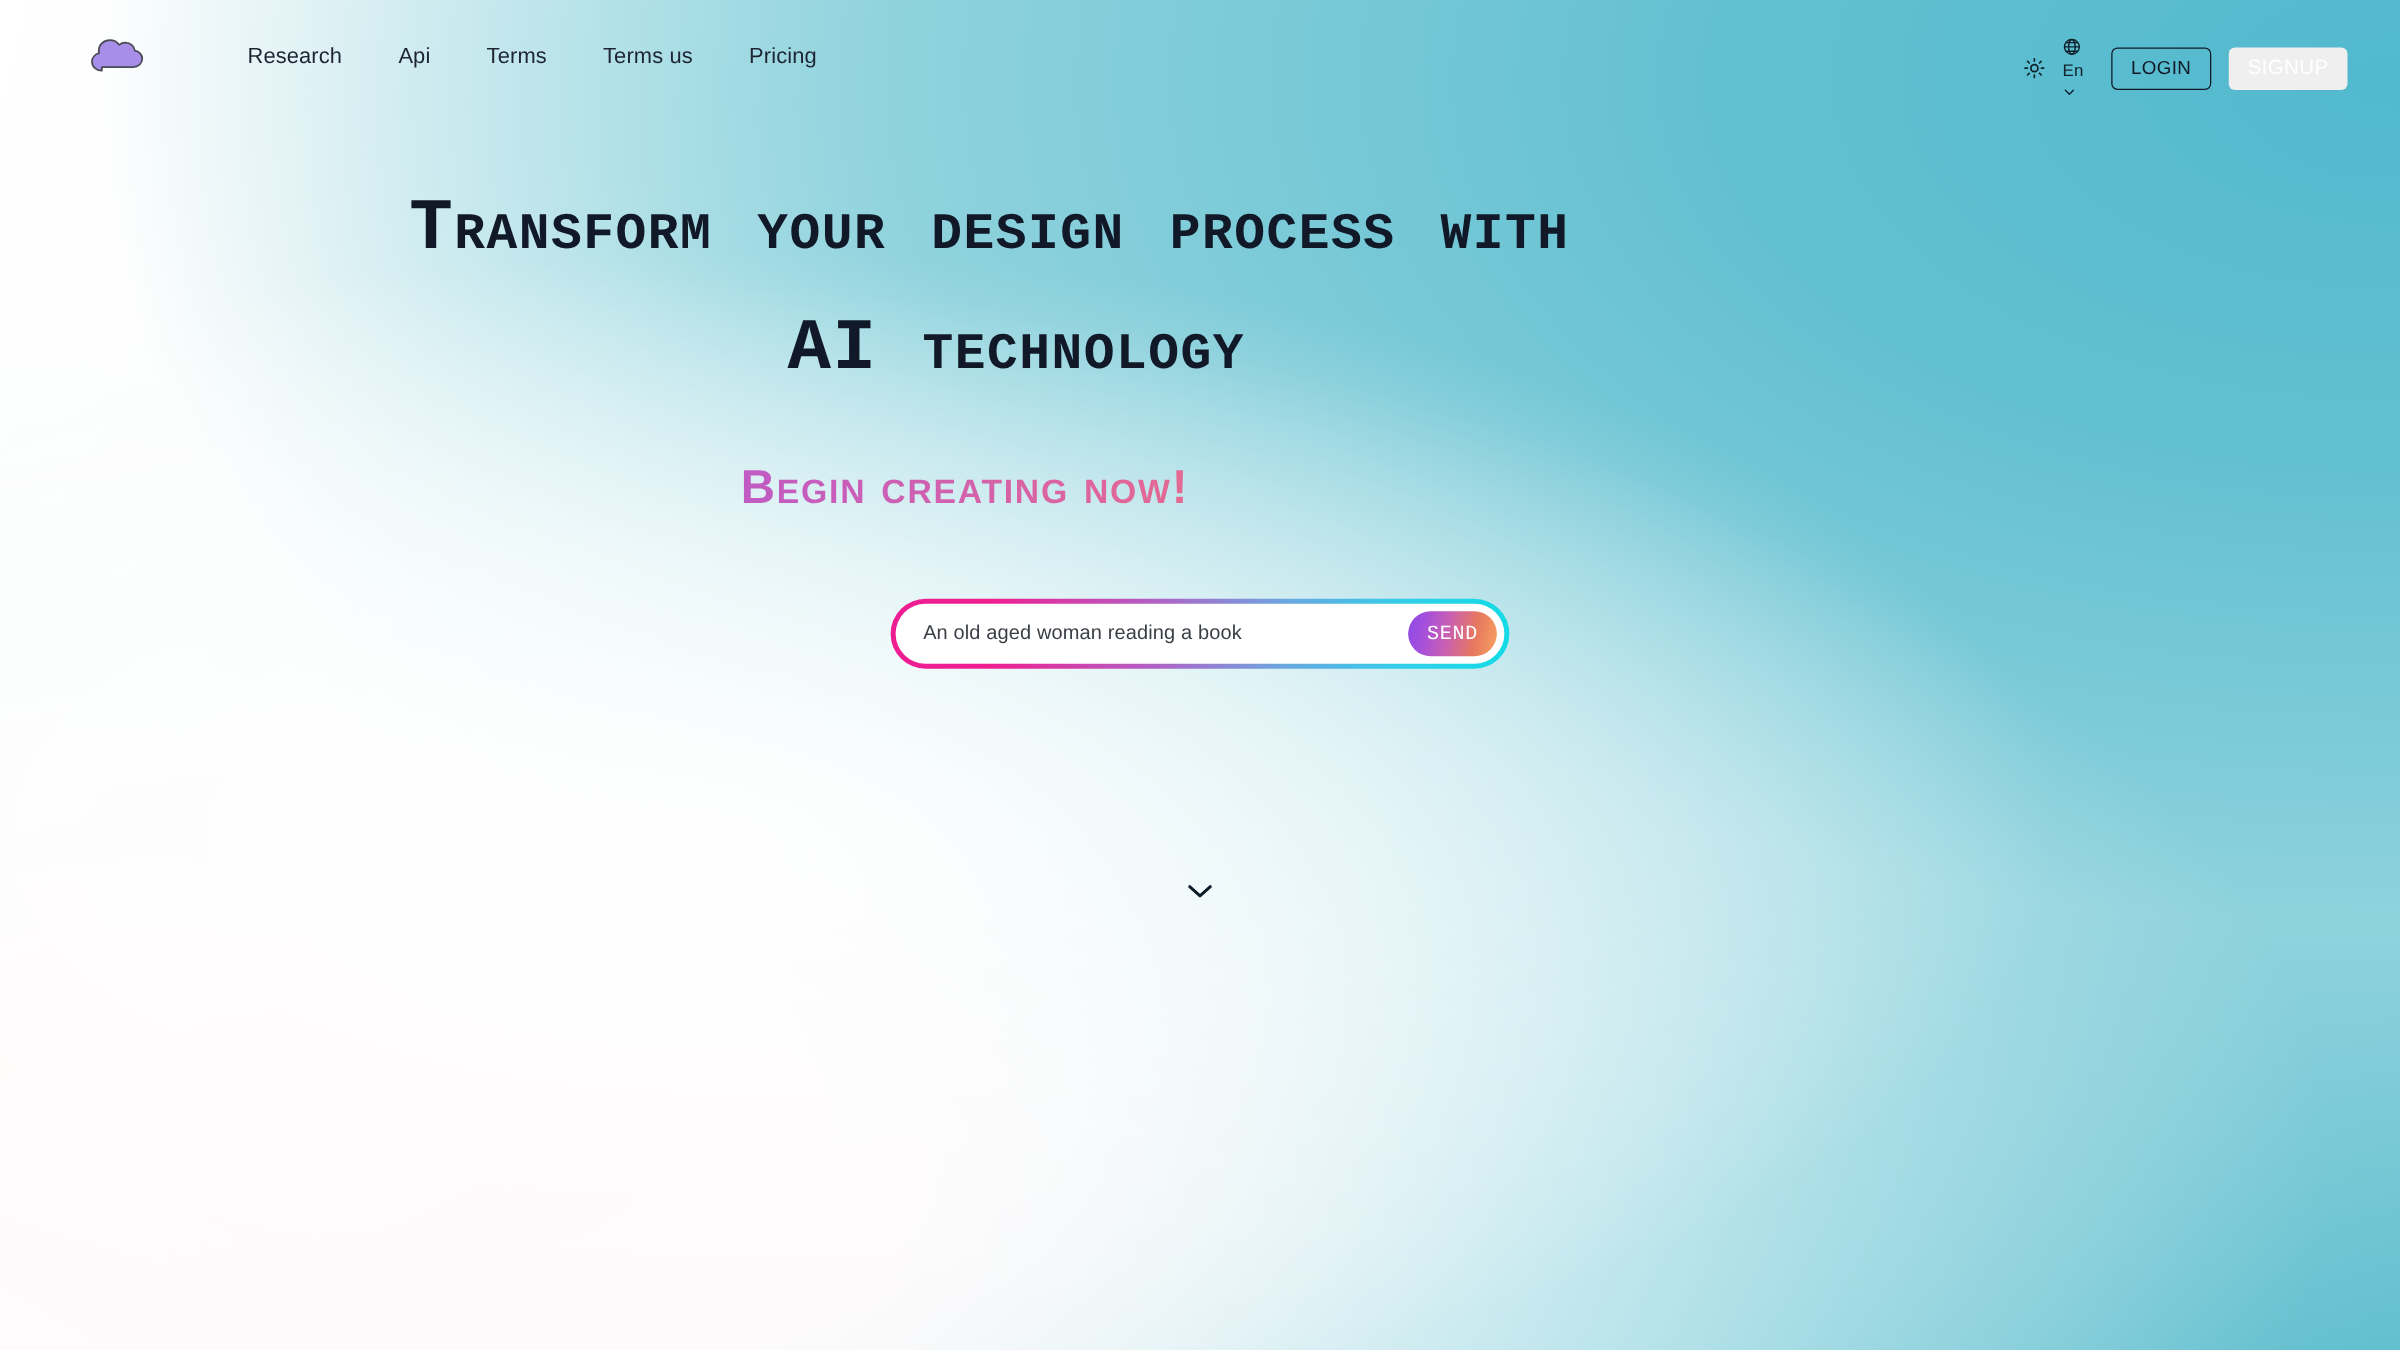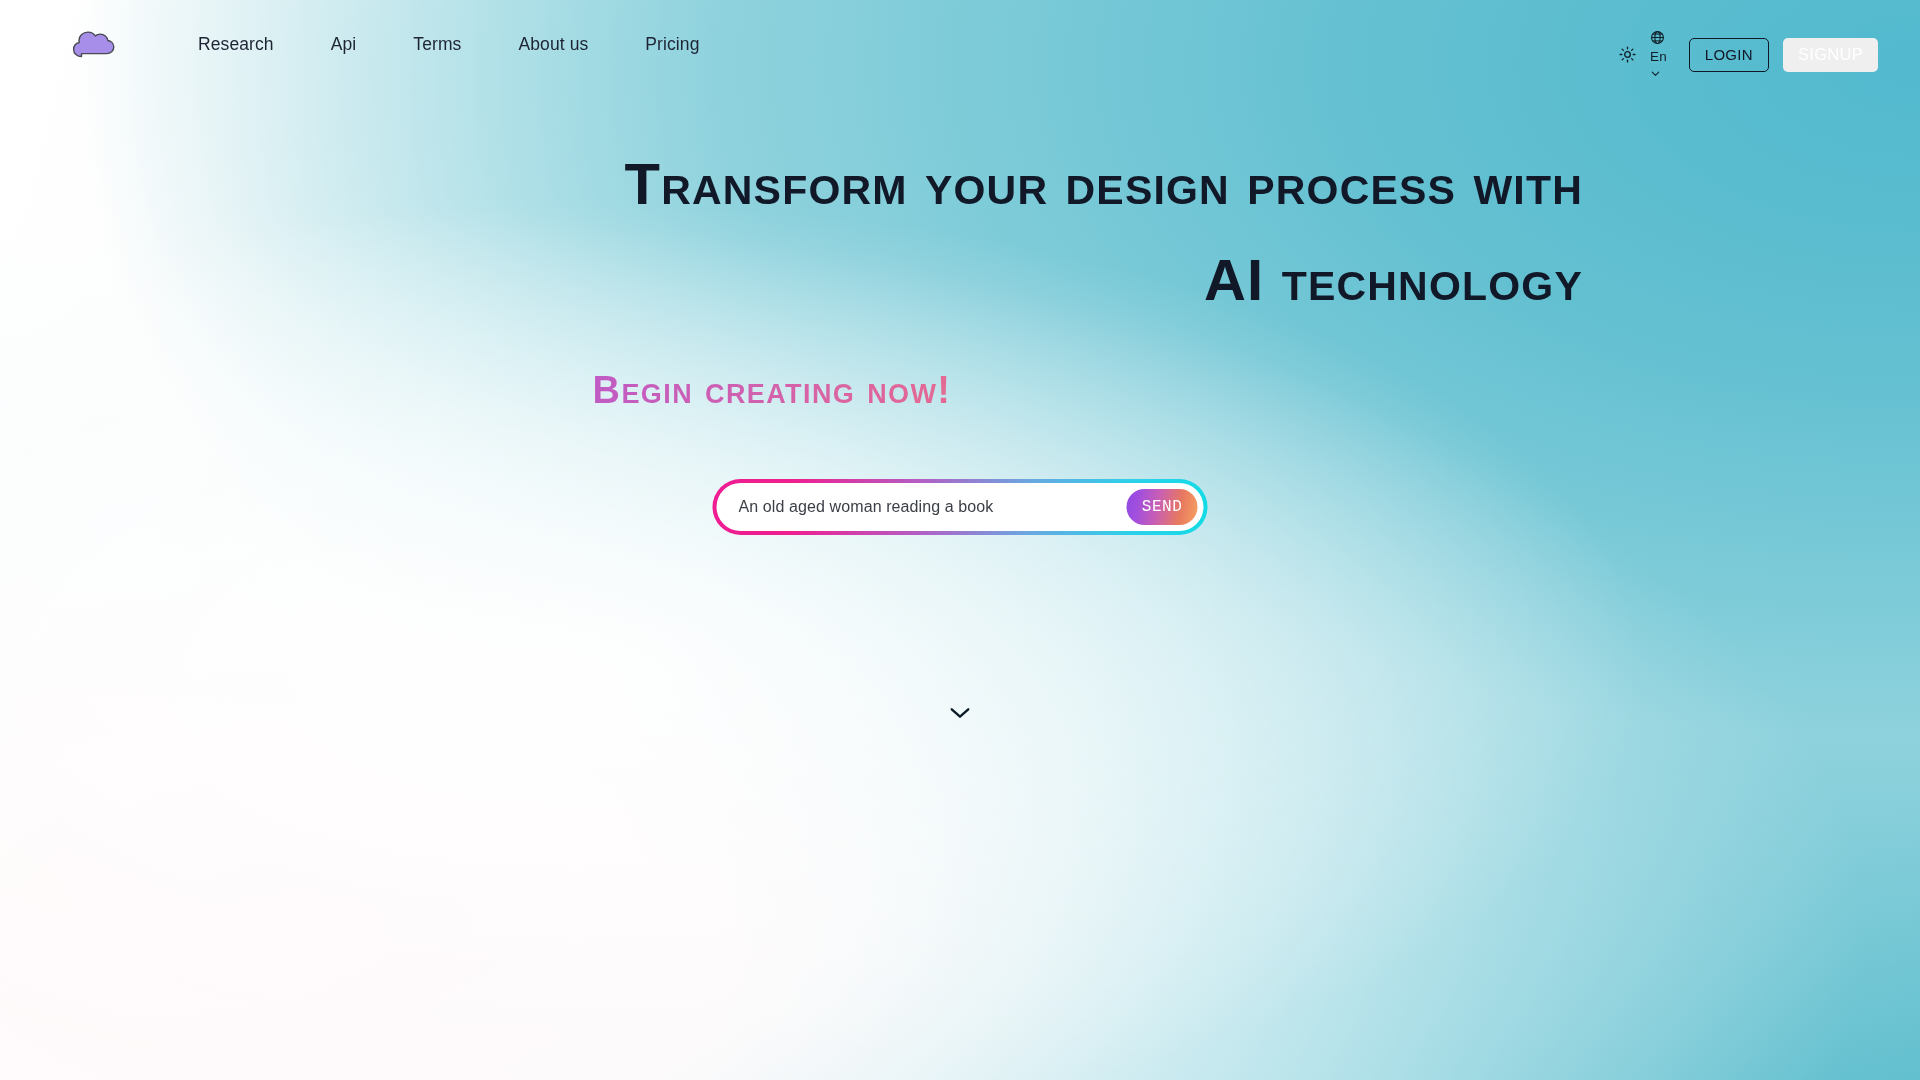--- a/index.html
+++ b/index.html
@@ -70,21 +70,21 @@
     align-items: center;
     justify-content: center;
   }
 
   .nav-links {
     position: absolute;
     left: 198px;
     top: 34px;
     display: flex;
     align-items: center;
-    gap: 57px;
+    gap: 45px;
   }
   .nav-link {
     font-size: 17.5px;
     color: #1d2433;
     letter-spacing: 0.1px;
     cursor: pointer;
     white-space: nowrap;
     font-family: "Liberation Sans", sans-serif;
   }
 
@@ -162,22 +162,22 @@
     position: absolute;
     top: 0; left: 0;
     width: 1920px;
   }
 
   .hero-title {
     position: absolute;
     top: 136px;
     left: 0;
     width: 1583px;
-    text-align: right;
-    font-family: Liberation Sans, sans-serif;
+    text-align: center;
+    font-family: Liberation Mono, monospace;
     font-size: 58px;
     font-weight: 700;
     font-variant: small-caps;
     letter-spacing: 1.2px;
     line-height: 96px;
     color: #111827;
   }
   .hero-title .line2 { display: block; padding-left: 43px; }
 
   .hero-sub {
@@ -279,21 +279,21 @@
     <div class="logo-wrap">
       <svg width="54" height="46" viewBox="0 0 54 46">
         <path d="M15.5 34.5c-4.4 0-7.9-3.1-7.9-7.1 0-3.3 2.4-6.1 5.7-6.9-0.2-0.7-0.3-1.4-0.3-2.1 0-4.6 4-8.3 8.9-8.3 3.1 0 5.9 1.5 7.4 3.8 1.3-1.1 3.1-1.8 5-1.8 3.9 0 7.1 2.8 7.5 6.4 3.4 0.5 6 3.2 6 6.5 0 3.7-3.2 6.6-7.2 6.6h-25.1z" fill="#a78ee8" stroke="#4a4a55" stroke-width="1.4" stroke-linejoin="round"></path>
       </svg>
     </div>
 
     <div class="nav-links">
       <span class="nav-link">Research</span>
       <span class="nav-link">Api</span>
       <span class="nav-link">Terms</span>
-      <span class="nav-link">About us</span>
+      <span class="nav-link">Terms us</span>
       <span class="nav-link">Pricing</span>
     </div>
 
     <div class="header-right">
 
       <div class="theme-toggle">
         <svg width="17" height="17" viewBox="0 0 24 24" fill="none" stroke="#10202b" stroke-width="1.9" stroke-linecap="round">
           <circle cx="12" cy="12" r="4"></circle>
           <line x1="12" y1="1.5" x2="12" y2="4"></line>
           <line x1="12" y1="20" x2="12" y2="22.5"></line>

